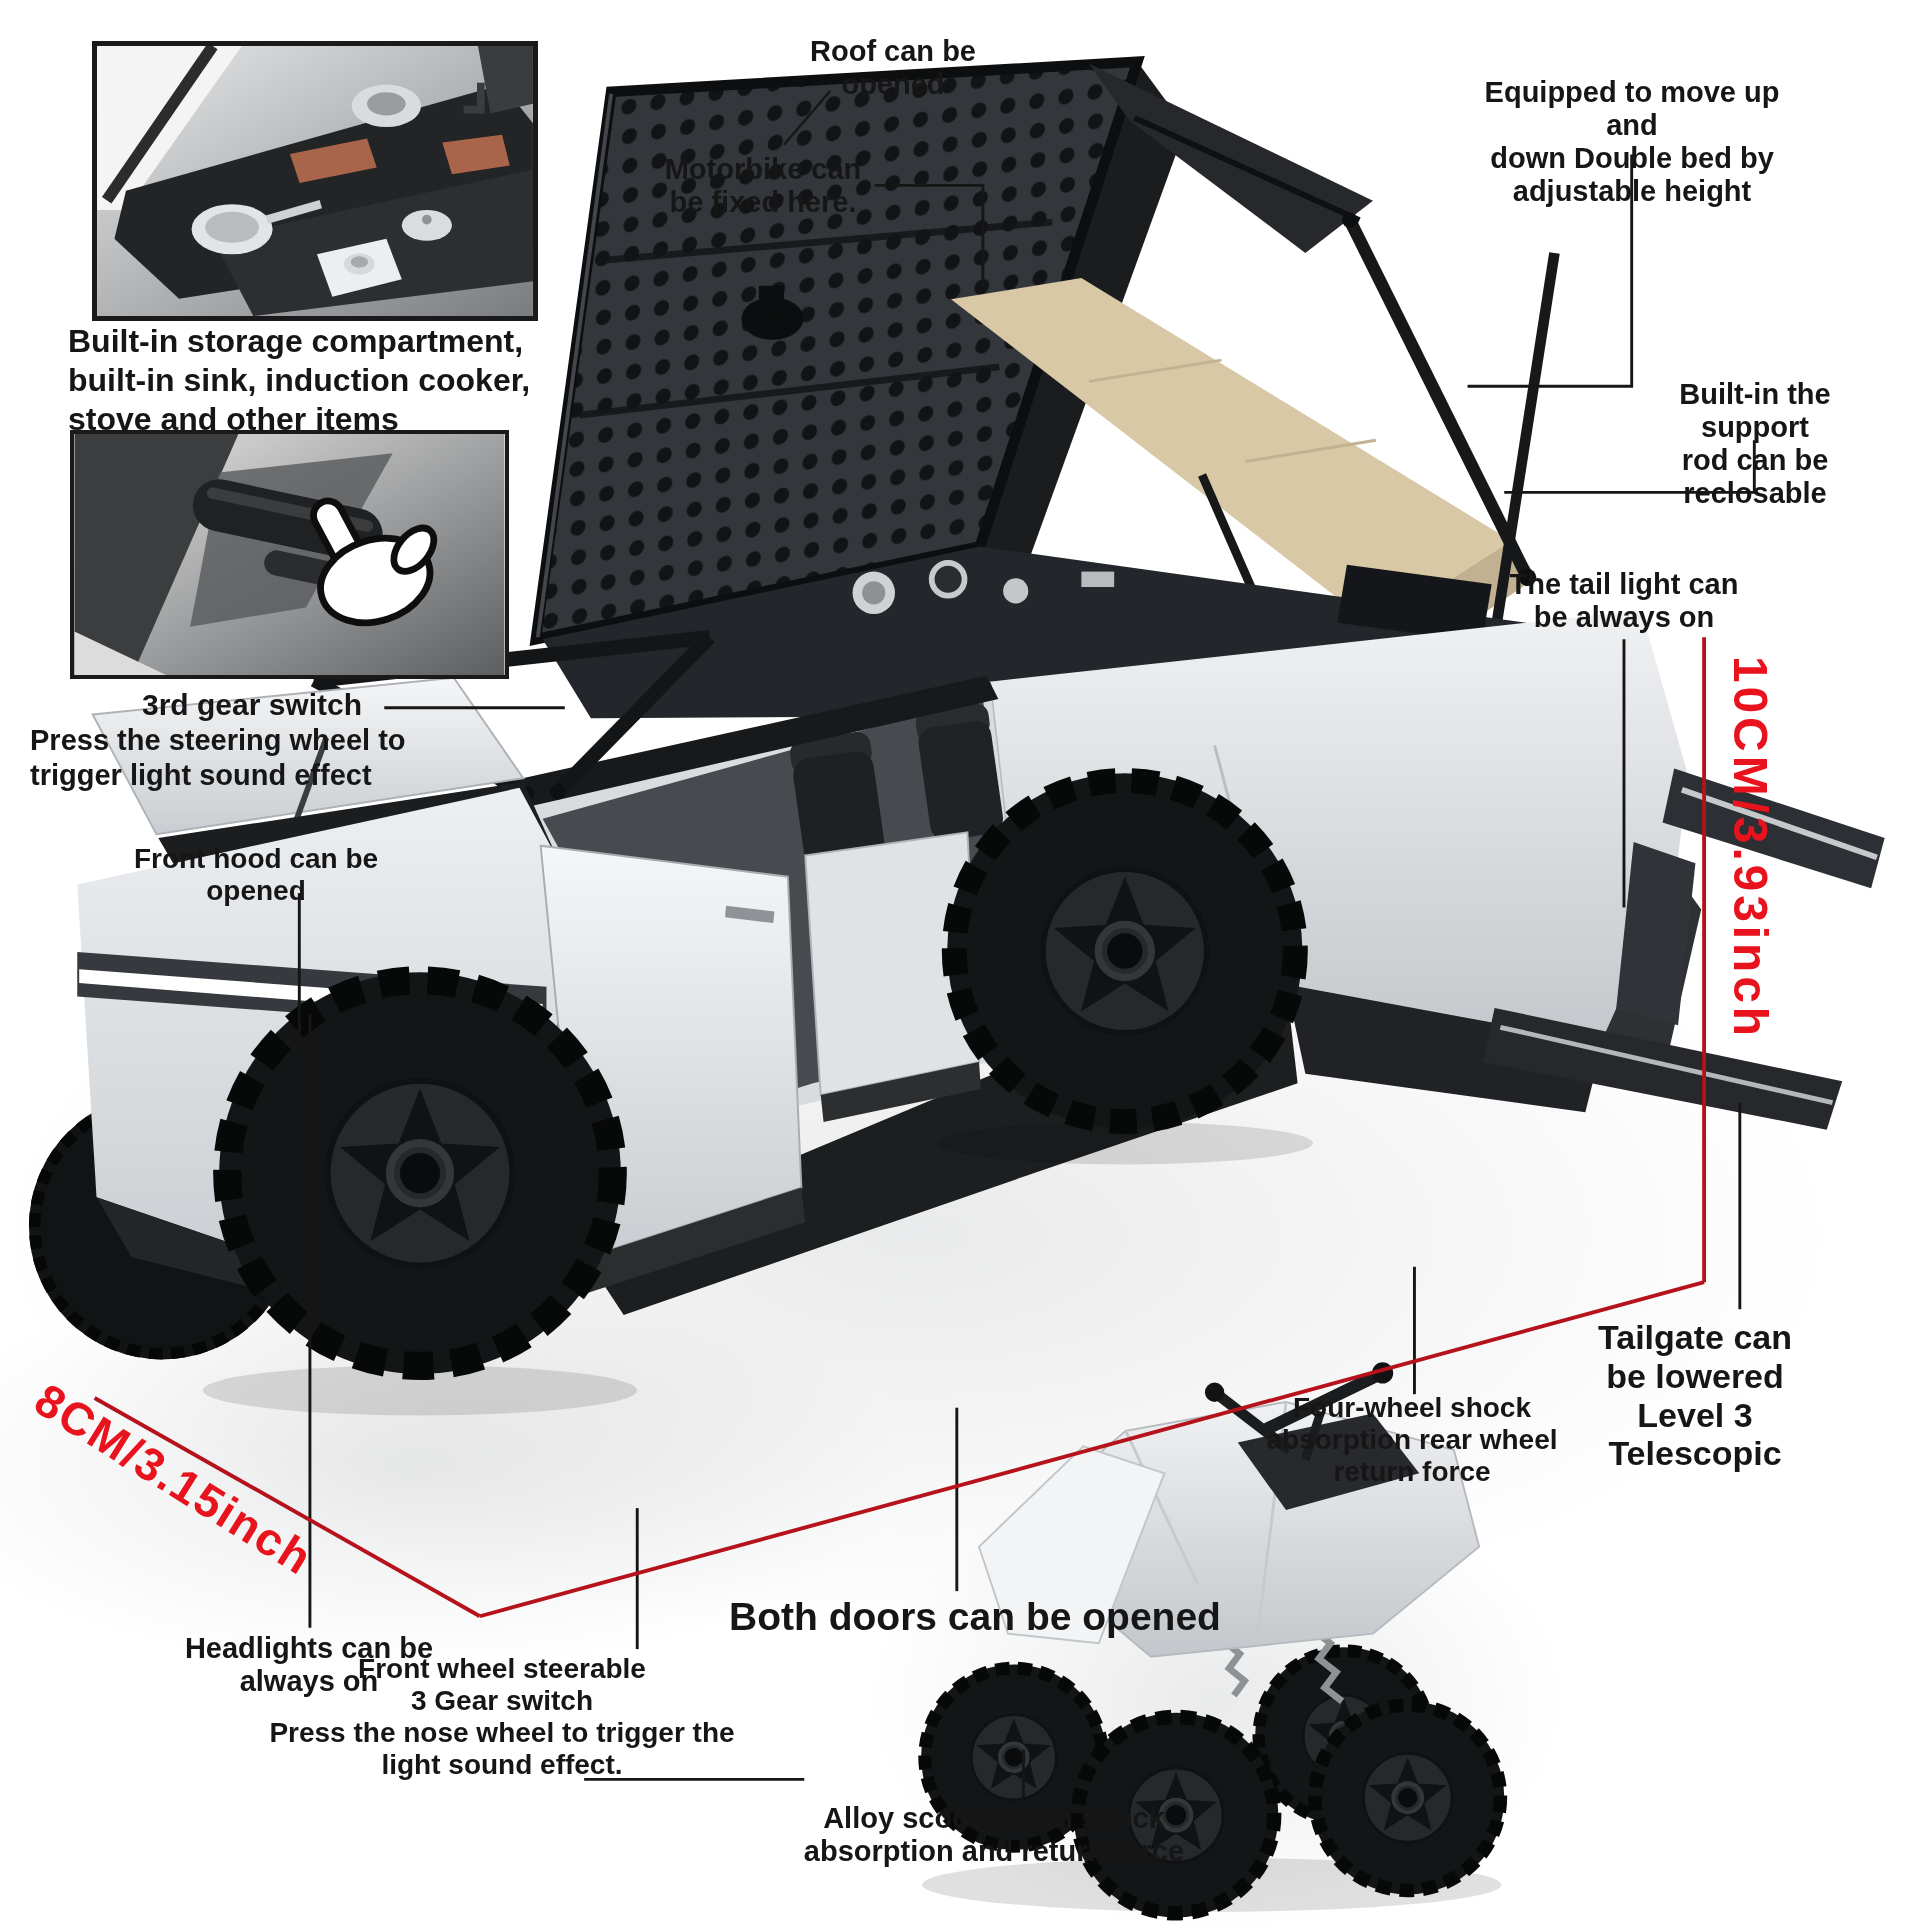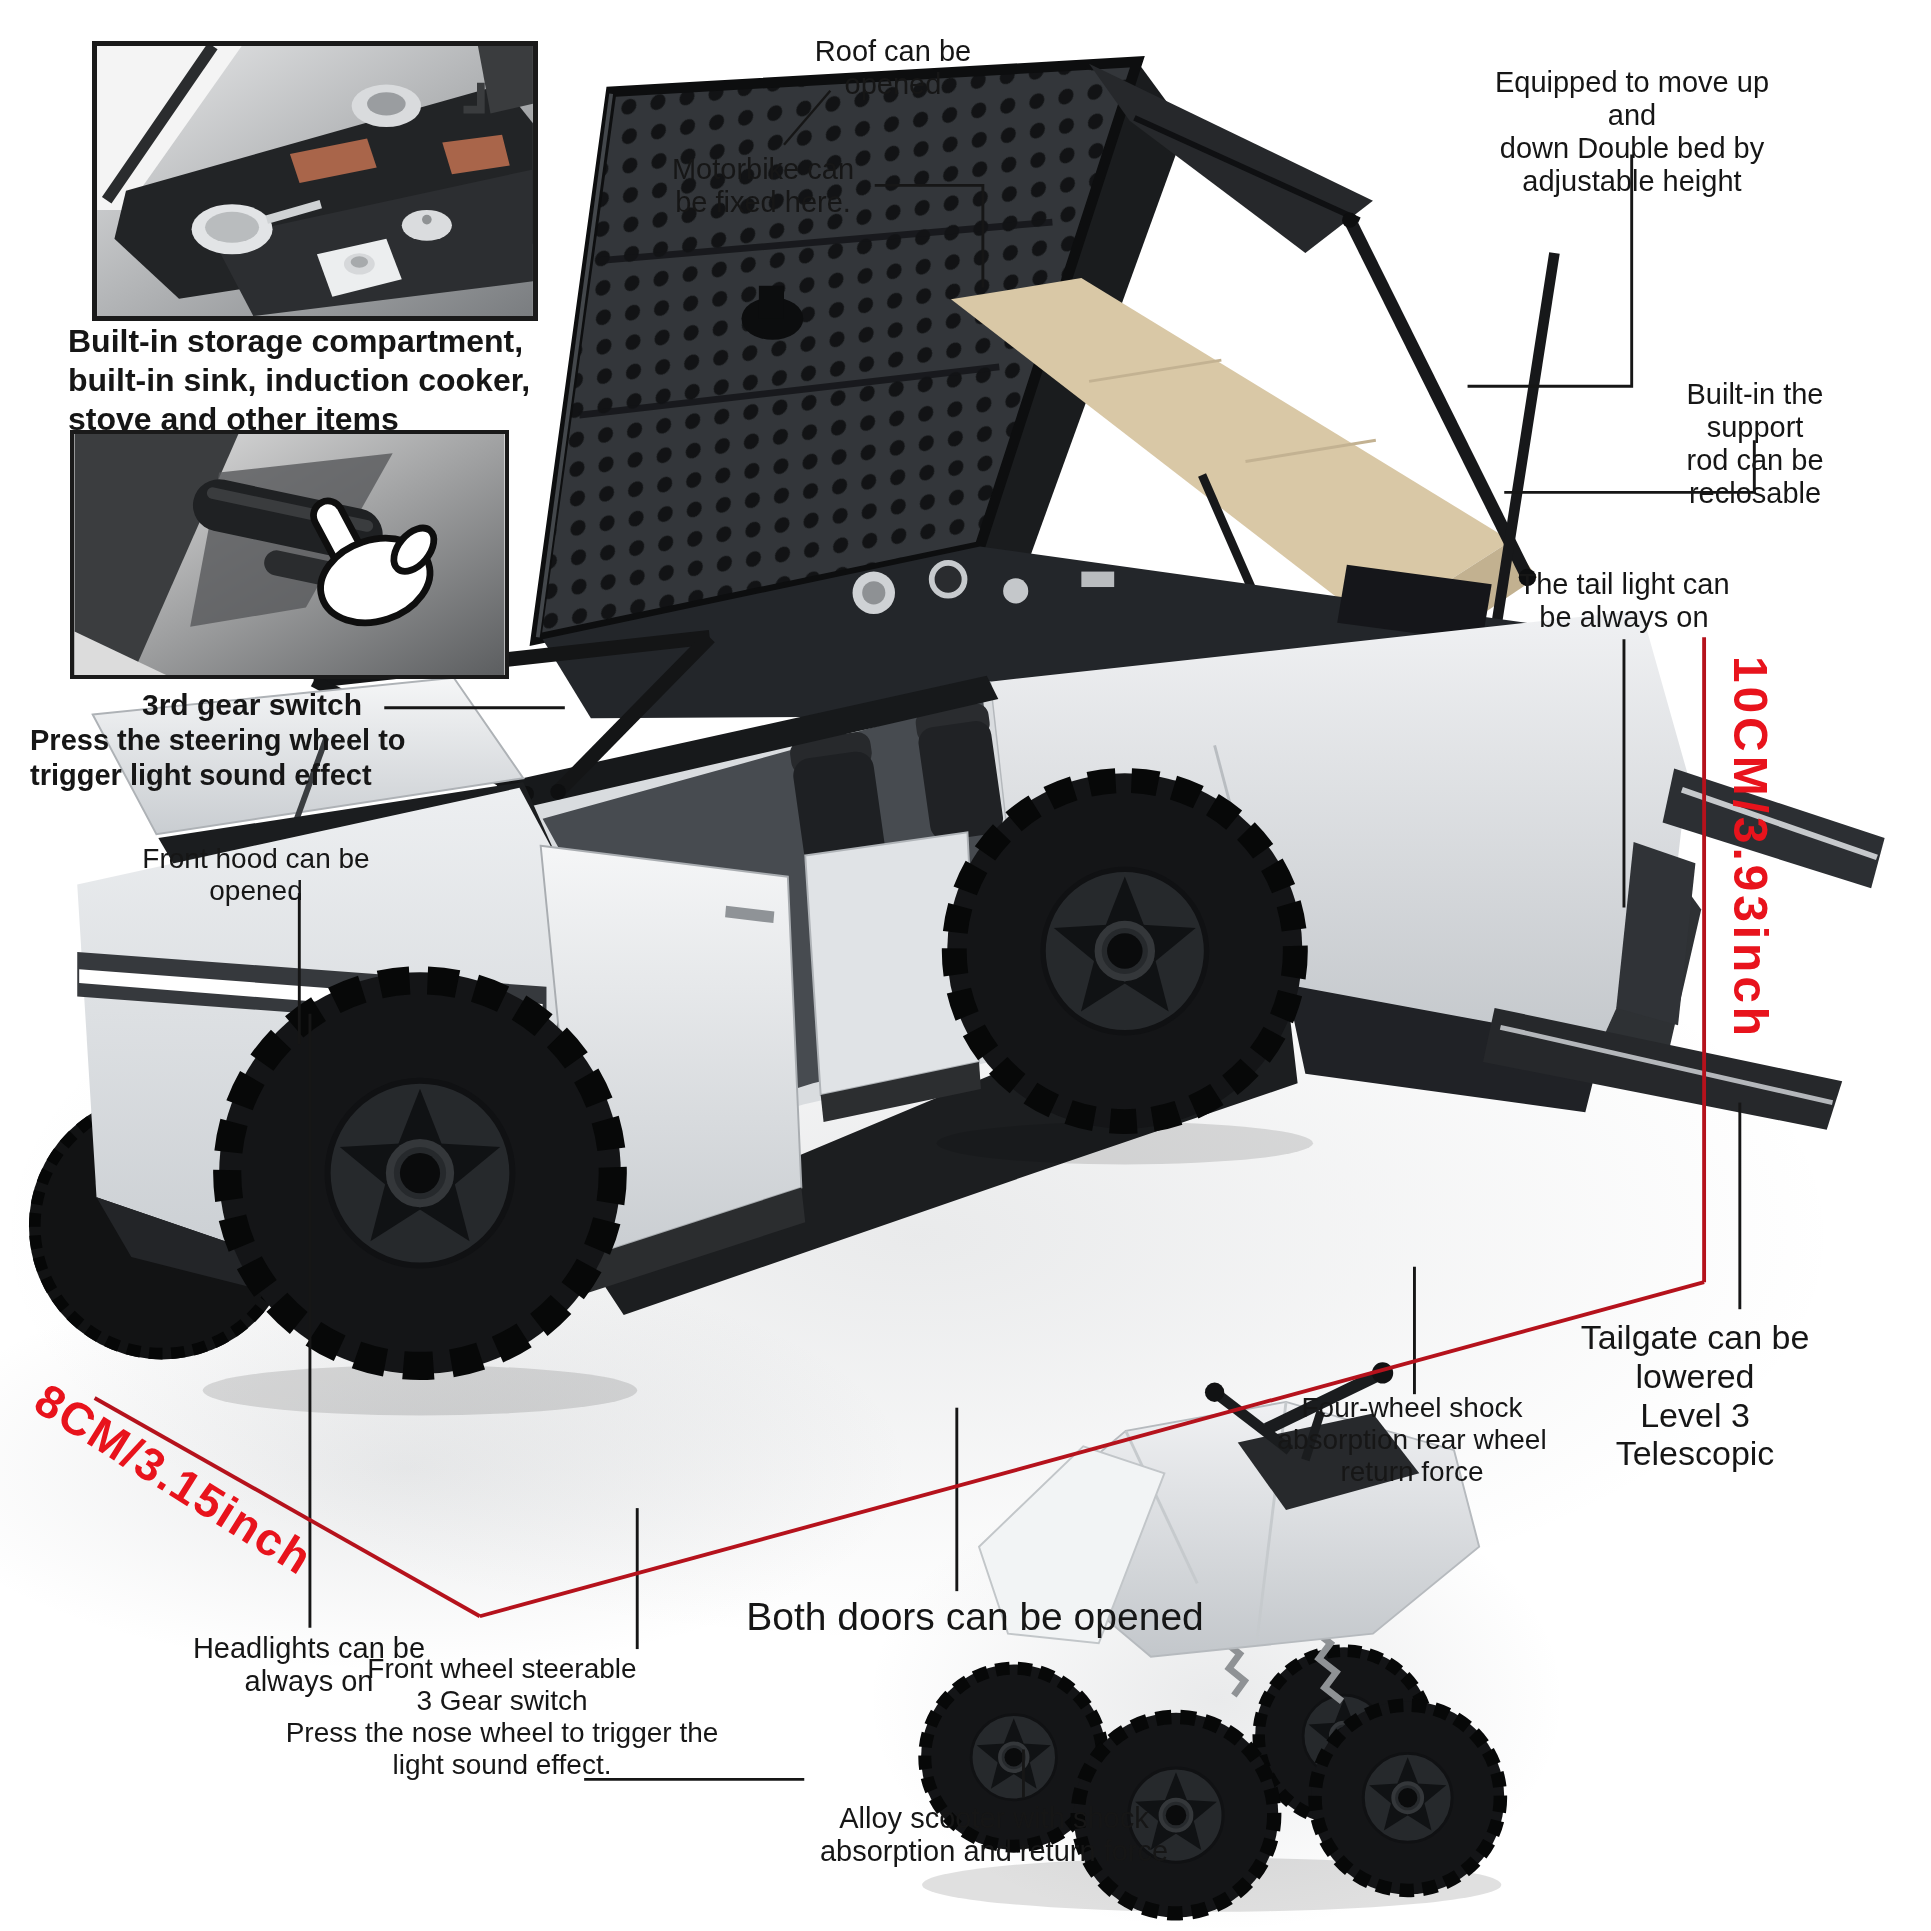--- a/index.html
+++ b/index.html
@@ -1,19 +1,19 @@
 <!DOCTYPE html>
 <html style="--red: #e8131c;"><head>
 <meta charset="utf-8">
 <style>
   html,body{margin:0;padding:0;background:#fff;}
   .page{position:relative;width:1931px;height:1931px;background:#ffffff;overflow:hidden;
         font-family:"Liberation Sans",sans-serif;}
   svg.art{position:absolute;left:0;top:0;width:1931px;height:1931px;}
-  .callout{position:absolute;transform:translateX(-50%);text-align:center;font-weight:400;
+  .callout{position:absolute;transform:translateX(-50%);text-align:center;font-weight:700;
            color:#161616;white-space:pre-line;line-height:1.14;z-index:5;}
   .caption{position:absolute;transform:translateX(-50%);text-align:left;font-weight:700;
            color:#161616;white-space:pre-line;line-height:1.22;z-index:5;}
   .dim{position:absolute;font-weight:700;color:var(--red,#e8131c);white-space:nowrap;z-index:5;}
   .inset{position:absolute;background:#fff;border:5.8px solid #1a1a1a;overflow:hidden;z-index:2;}
   .inset svg{display:block;}
 </style>
 </head>
 <body>
 
@@ -276,21 +276,21 @@
     </svg>
   </div>
   <div class="caption" style="left:252px;top:687px;font-size:30px;">3rd gear switch</div>
   <div class="caption" style="left:252px;top:723px;font-size:29px;width:444px;">Press the steering wheel to
 trigger light sound effect</div>
 
   <div class="callout" style="left:893px;top:35px;font-size:29px;">Roof can be
 opened</div>
   <div class="callout" style="left:763px;top:153px;font-size:29px;">Motorbike can
 be fixed here.</div>
-  <div class="callout" style="left:1632px;top:66px;font-size:29px;">Equipped to move up and
+  <div class="callout" style="left:1632px;top:76px;font-size:29px;">Equipped to move up and
 down Double bed by
 adjustable height</div>
   <div class="callout" style="left:1755px;top:378px;font-size:29px;">Built-in the support
 rod can be reclosable</div>
   <div class="callout" style="left:1624px;top:568px;font-size:29px;">The tail light can
 be always on</div>
   <div class="callout" style="left:256px;top:823px;font-size:28px;margin-top:20px;">Front hood can be
 opened</div>
   <div class="callout" style="left:1695px;top:1318px;font-size:34px;">Tailgate can be lowered
 Level 3 Telescopic</div>

